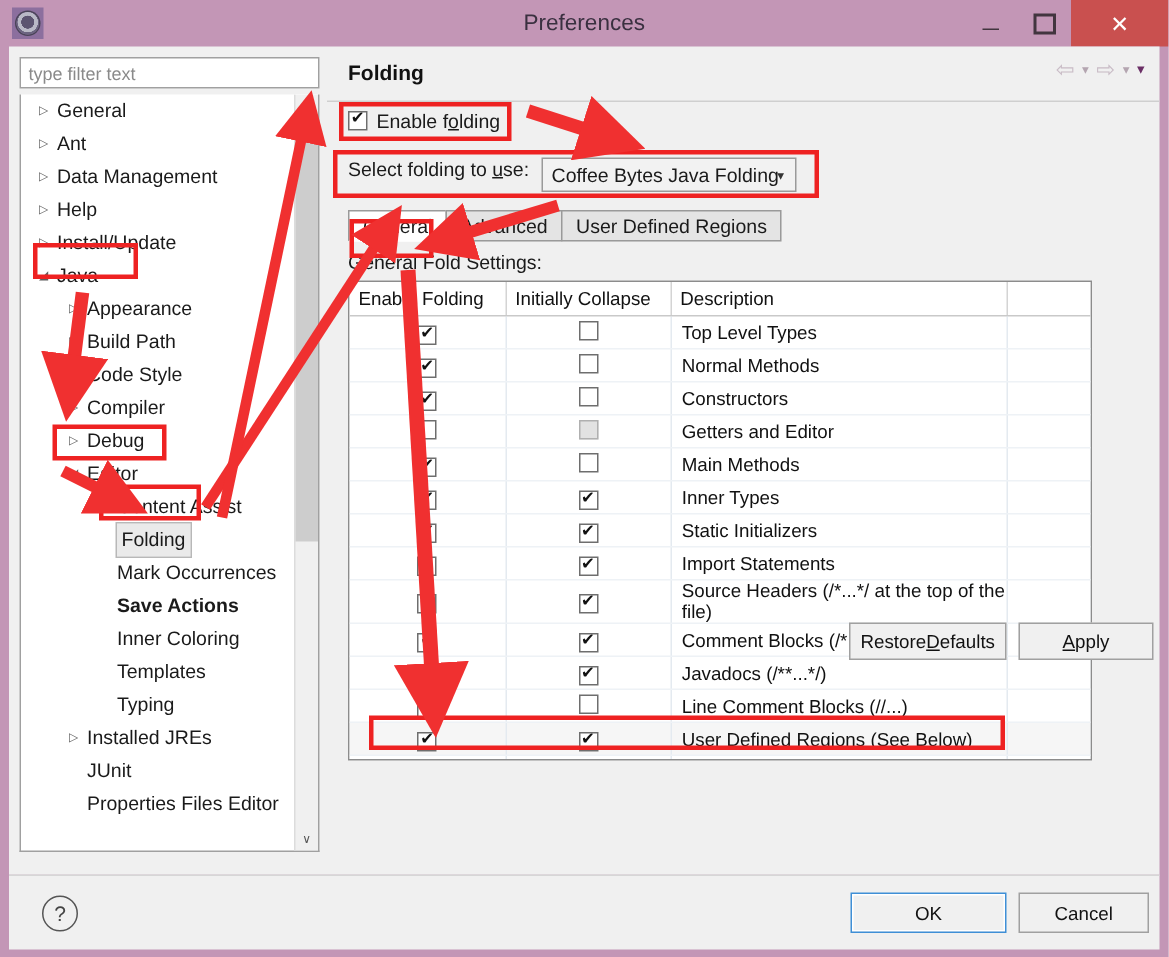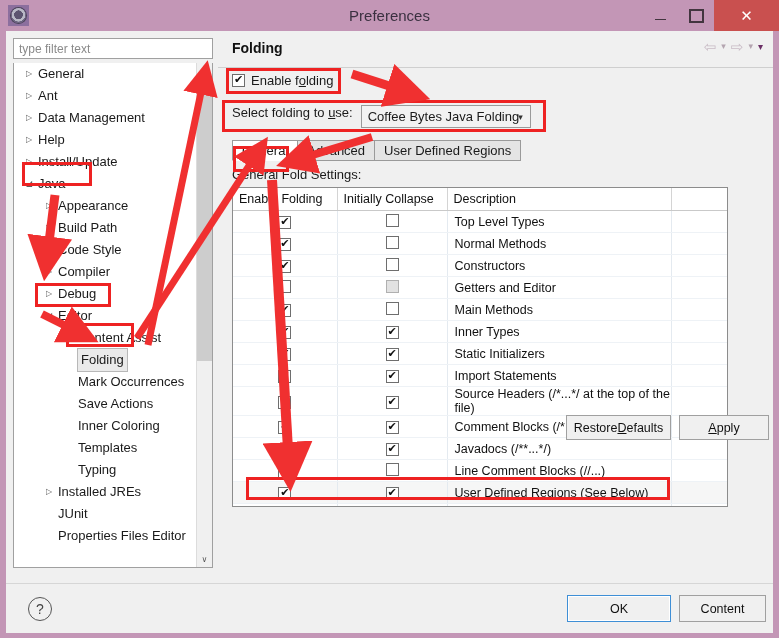--- a/index.html
+++ b/index.html
@@ -393,21 +393,21 @@
             <span class="twisty" style="left: 48px;">▷</span>
             <span class="tlabel" style="left: 64px;">Content Assist</span>
           </div>
           <div class="tree-item selected">
             <span class="tlabel" style="left: 64px;">Folding</span>
           </div>
           <div class="tree-item">
             <span class="tlabel" style="left: 64px;">Mark Occurrences</span>
           </div>
           <div class="tree-item">
-            <span class="tlabel" style="left: 64px;">Save Actions</span>
+            <span class="tlabel" style="left: 64px; font-weight: bold;">Save Actions</span>
           </div>
           <div class="tree-item">
             <span class="tlabel" style="left: 64px;">Inner Coloring</span>
           </div>
           <div class="tree-item">
             <span class="tlabel" style="left: 64px;">Templates</span>
           </div>
           <div class="tree-item">
             <span class="tlabel" style="left: 64px;">Typing</span>
           </div>
@@ -618,21 +618,21 @@
           <u>A</u>
           <span>pply</span>
         </div>
 
     </div>
   </div>
 
   <div id="bottom-bar">
     <div id="help-icon">?</div>
     <div class="btn" id="ok-btn">OK</div>
-    <div class="btn" id="cancel-btn">Content</div>
+    <div class="btn" id="cancel-btn">Cancel</div>
   </div>
 
   <div class="ann-box" style="left:22px; top:162px; width:70px; height:24px;"></div>
   <div class="ann-box" style="left:35px; top:283px; width:76px; height:24px;"></div>
   <div class="ann-box" style="left:66px; top:323px; width:68px; height:24px;"></div>
   <div class="ann-box" style="left:226px; top:68px; width:115px; height:26px;"></div>
   <div class="ann-box" style="left:222px; top:100px; width:324px; height:32px;"></div>
   <div class="ann-box" style="left:233px; top:146px; width:56px; height:26px;"></div>
   <div class="ann-box" style="left:246px; top:477px; width:424px; height:23px;"></div>
 

